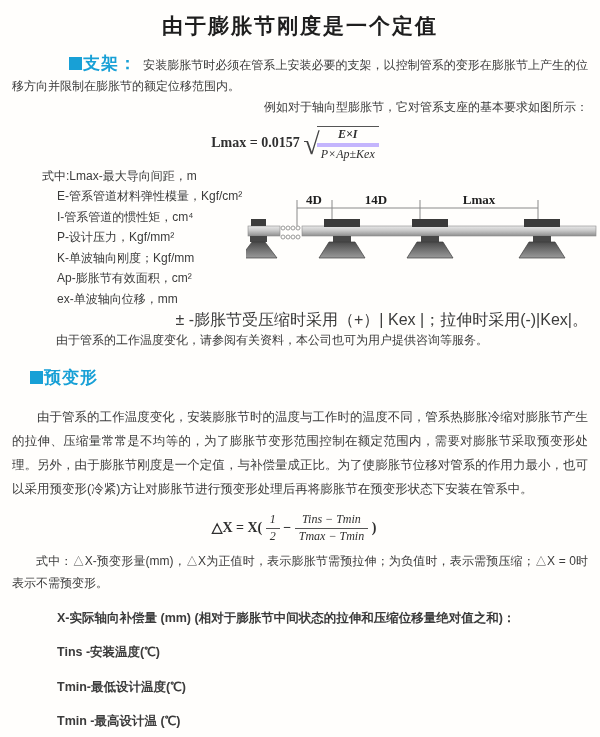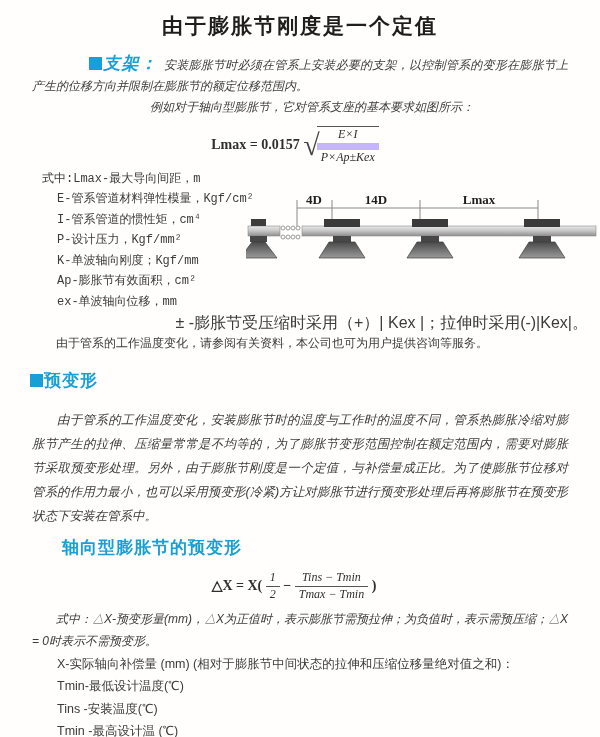--- a/index.html
+++ b/index.html
@@ -13,36 +13,35 @@
   }
   .title{
     padding-top:12px;
     text-align:center;
     font-size:21px;
     font-weight:bold;
     letter-spacing:2px;
     color:#1e1e1e;
   }
   .para{
-    margin:0 32px;
+    margin:0 12px;
     font-size:12px;
     line-height:21px;
     text-align:justify;
-    font-style:italic;
   }
   .p-support{margin-top:13px;text-indent:57px;}
   .sec-sq{
     display:inline-block;width:13px;height:13px;
     background:#18a0d6;margin-right:1px;vertical-align:-1px;
   }
   .sec-inline{
     color:#18a0d6;font-size:17px;font-weight:bold;
     letter-spacing:1px;margin-right:6px;
   }
-  .p-example{text-indent:2em;text-align:center;}
+  .p-example{text-indent:2em;text-align:right;}
 
   
   .formula{
     text-align:center;
     font-family:"Liberation Serif",serif;
     color:#2f2f2f;
     font-size:14px;
     font-weight:bold;
   }
   .f1{margin:8px 0 4px -10px;}
@@ -52,25 +51,25 @@
     font-style:italic;font-weight:normal;
   }
   .frac .num{display:block;border-bottom:1px solid #555;padding:0 4px 1px 4px;}
   .frac .den{display:block;padding:1px 4px 0 4px;}
   .rad{
     display:inline-block;vertical-align:middle;
     font-size:30px;font-weight:normal;line-height:1;
     margin-right:-3px;color:#444;
   }
   .radicand{display:inline-block;vertical-align:middle;border-top:1.5px solid #555;padding-top:1px;}
-  .radicand .frac .num{border-bottom:7px solid #c4b5fd;}
+  .radicand .frac .num{border-bottom:4px solid #c4b5fd;font-weight:bold;}
 
   
   .defs{margin:3px 0 0 42px;font-size:12px;line-height:20.5px;}
-  .defs .d{white-space:nowrap;font-family:Liberation Mono, monospace;}
+  .defs .d{white-space:nowrap;}
   .defs .d.sub{margin-left:15px;}
   .sign-note{margin:0 12px 0 42px;font-size:16px;line-height:21px;white-space:nowrap;text-align:right;}
   .service-note{margin:0 0 0 56px;font-size:12px;line-height:21px;white-space:nowrap;}
 
   
   .diagram{position:absolute;left:246px;top:190px;width:352px;height:96px;}
   .dim-label{font-family:"Liberation Serif",serif;font-weight:bold;font-size:13px;fill:#1f1f1f;}
 
   .sec2{margin:15px 0 16px 30px;}
   .sec2 .sec-inline{margin-right:0;}
@@ -78,21 +77,21 @@
 
   .subhead{
     font-size:17px;font-weight:bold;color:#18a0d6;letter-spacing:1px;
   }
   .sub-axial{margin:8px 0 0 62px;}
 
   .f2{margin:12px 12px 6px 0;font-size:14px;}
 
   .p-explain{margin-top:6px;text-indent:2em;line-height:22px;}
   .adefs{margin:1px 0 0 57px;font-size:12.5px;line-height:19.5px;}
-  .adefs .d{white-space:nowrap;margin-top:3px;}
+  .adefs .d{white-space:nowrap;margin-top:15px;font-weight:bold;}
 </style>
 </head>
 <body>
 
 <div class="page">
 
   <div class="title">由于膨胀节刚度是一个定值</div>
 
   <p class="para p-support"><span class="sec-sq"></span><span class="sec-inline">支架：</span><span>安装膨胀节时必须在管系上安装必要的支架，以控制管系的变形在膨胀节上产生的位移方向并限制在膨胀节的额定位移范围内。</span></p>
 
@@ -175,33 +174,32 @@
       <rect x="278" y="29" width="36" height="8" fill="#3a3a3a"></rect>
       <rect x="287" y="46" width="18" height="7" fill="#474747"></rect>
       <polygon points="273,68 283,52 309,52 319,68" fill="url(#baseG)" stroke="#3d3d3d" stroke-width="0.7"></polygon>
     </g>
   </svg>
 
   <div class="sec2"><span class="sec-sq"></span><span class="sec-inline">预变形</span></div>
 
   <p class="para p-predeform">由于管系的工作温度变化，安装膨胀节时的温度与工作时的温度不同，管系热膨胀冷缩对膨胀节产生的拉伸、压缩量常常是不均等的，为了膨胀节变形范围控制在额定范围内，需要对膨胀节采取预变形处理。另外，由于膨胀节刚度是一个定值，与补偿量成正比。为了使膨胀节位移对管系的作用力最小，也可以采用预变形(冷紧)方让对膨胀节进行预变形处理后再将膨胀节在预变形状态下安装在管系中。</p>
 
-  <div class="subhead sub-axial">轴向型膨胀节的预变形</div>
 
   <div class="formula f2">
     <span>△X = X(</span>
     <span class="frac"><span class="num">1</span><span class="den">2</span></span>
     <span>−</span>
     <span class="frac"><span class="num">Tins − Tmin</span><span class="den">Tmax − Tmin</span></span>
     <span>)</span>
   </div>
 
   <p class="para p-explain">式中：△X-预变形量(mm)，△X为正值时，表示膨胀节需预拉伸；为负值时，表示需预压缩；△X = 0时表示不需预变形。</p>
 
   <div class="adefs">
     <div class="d">X-实际轴向补偿量 (mm) (相对于膨胀节中间状态的拉伸和压缩位移量绝对值之和)：</div>
+    <div class="d">Tins -安装温度(℃)</div>
     <div class="d">Tmin-最低设计温度(℃)</div>
-    <div class="d">Tins -安装温度(℃)</div>
     <div class="d">Tmin -最高设计温 (℃)</div>
     <div class="d">Tmax &gt; Tins ≥ Tmin</div>
   </div>
 
 </div>
 
 </body></html>

